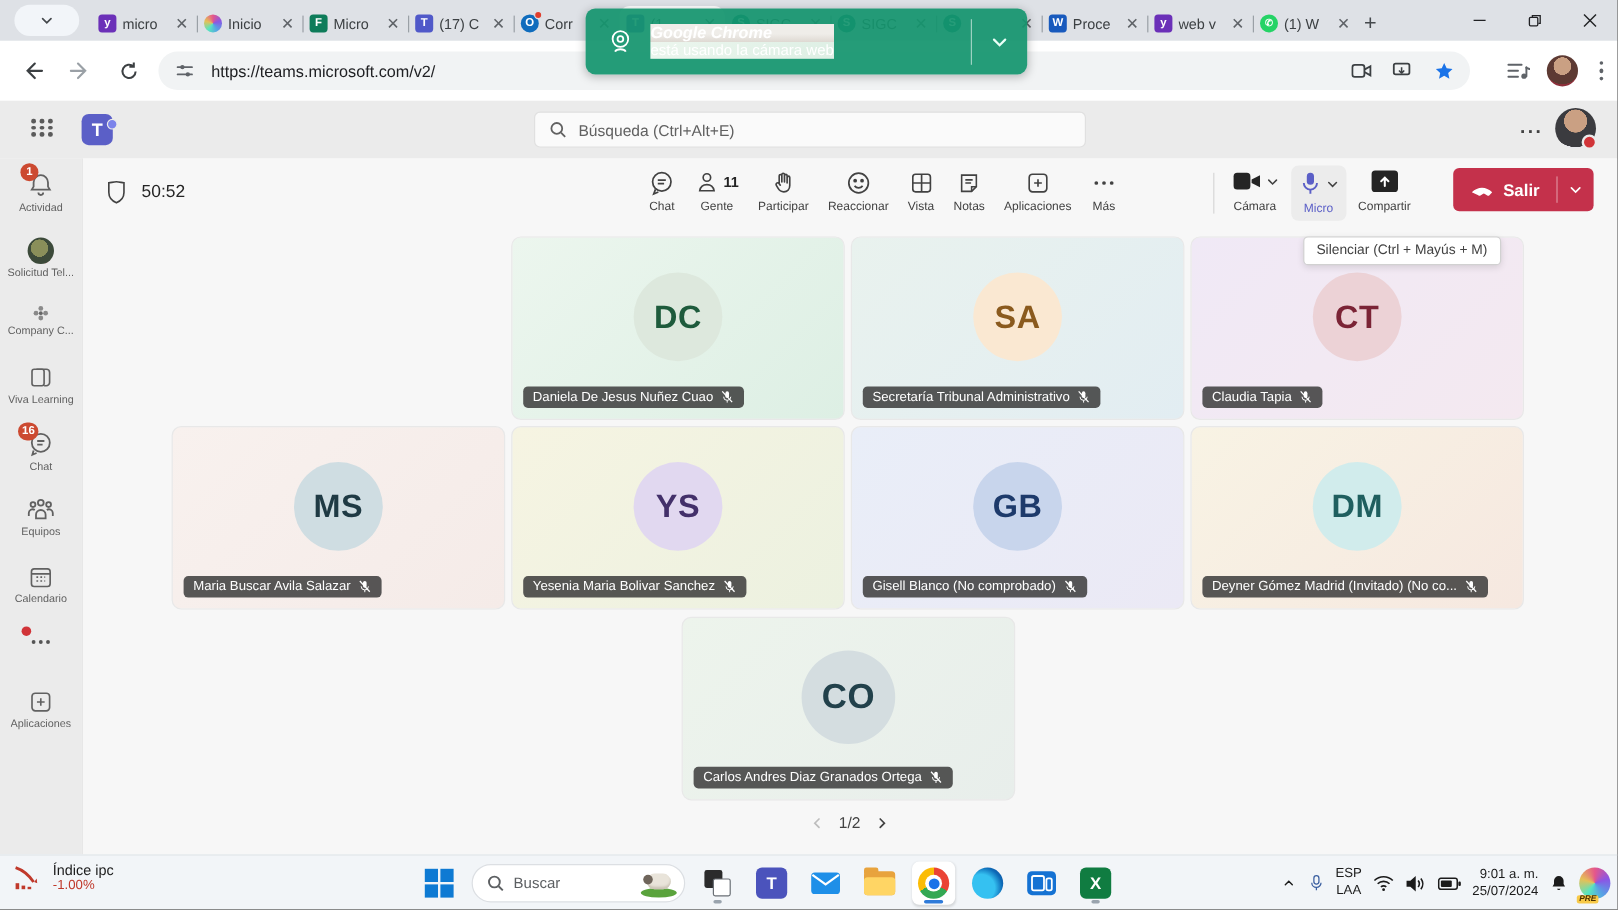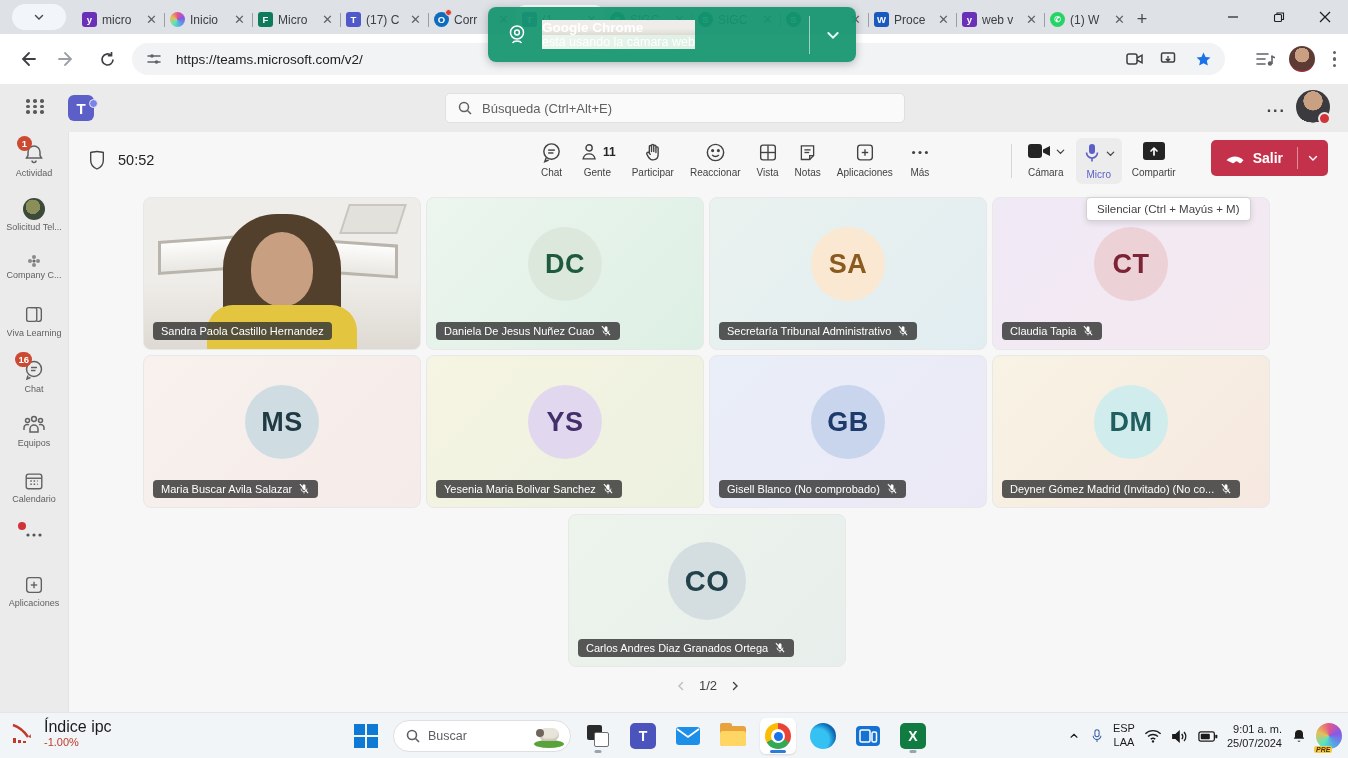--- a/index.html
+++ b/index.html
@@ -106,35 +106,35 @@
     color:#fff;font-size:11px;display:flex;align-items:center;gap:6px;padding:3px 8px;white-space:nowrap;overflow:hidden;}
   .t2{background:linear-gradient(135deg,#ecf6ee,#ddefe4);} .t2 .avc{background:#dde8dd;color:#1e5b3c;}
   .t3{background:linear-gradient(135deg,#e9f2ee,#e2edf2);} .t3 .avc{background:#fae8d2;color:#8a5a1e;}
   .t4{background:linear-gradient(135deg,#f0e9f6,#f4e9f0);} .t4 .avc{background:#ecd2d6;color:#7b2436;}
   .t5{background:linear-gradient(135deg,#f8f1ee,#f5ebe8);} .t5 .avc{background:#cfdde2;color:#1f3a44;}
   .t6{background:linear-gradient(135deg,#f6f4e2,#ecf1e0);} .t6 .avc{background:#e1d8f0;color:#43306a;}
   .t7{background:linear-gradient(135deg,#e9eef8,#ebe9f5);} .t7 .avc{background:#c8d5ec;color:#1d3a6b;}
   .t8{background:linear-gradient(135deg,#f8f3e4,#f6e8e0);} .t8 .avc{background:#d1ecec;color:#1f5f5f;}
   .t9{background:linear-gradient(135deg,#edf4ec,#e8eeeb);} .t9 .avc{background:#d4dde0;color:#22414b;width:78px;height:78px;font-size:29px;}
   
-  .t1{background:linear-gradient(#efede9 0 55%,#ded9d2);}
+  .t1{background:linear-gradient(#efede9 0 55%,#ded9d2);font-style:italic;}
   .vwin{position:absolute;background:linear-gradient(#fdfdfc,#e9e7e2);border:3px solid #b9b5ad;}
   .vvent{position:absolute;right:18px;top:6px;width:58px;height:30px;background:#e3e1dc;border:2px solid #c9c6bf;transform:skewX(-18deg);}
   .vhair{position:absolute;left:50%;top:16px;transform:translateX(-50%);width:118px;height:150px;border-radius:54px 54px 30px 30px;background:#53402c;}
   .vface{position:absolute;left:50%;top:34px;transform:translateX(-50%);width:62px;height:74px;border-radius:50% 50% 46% 46%;background:#c99f82;}
   .vshirt{position:absolute;left:50%;bottom:-8px;transform:translateX(-50%);width:150px;height:52px;border-radius:26px 26px 0 0;background:#e3c53f;}
 
   
   .pager{position:absolute;left:68px;top:678px;width:1280px;display:flex;align-items:center;justify-content:center;gap:12px;
     color:#424242;font-size:13px;}
 
   
   .taskbar{position:absolute;left:0;top:712px;width:1348px;height:46px;background:#f2f5f8;border-top:1px solid #e2e6ea;}
   .widget{position:absolute;left:10px;top:5px;display:flex;align-items:center;gap:8px;}
-  .widget .wt{font-size:16px;color:#1b1b1b;}
+  .widget .wt{font-size:12px;color:#1b1b1b;}
   .widget .wv{font-size:11px;color:#c0392b;}
   .tbgroup{position:absolute;left:348px;top:5px;display:flex;align-items:center;gap:9px;height:36px;}
   .tbicon{width:36px;height:36px;border-radius:6px;display:flex;align-items:center;justify-content:center;position:relative;}
   .tbicon.hl{background:#fff;box-shadow:0 1px 2px rgba(0,0,0,.12);}
   .runbar{position:absolute;bottom:1px;left:50%;transform:translateX(-50%);height:3px;border-radius:2px;background:#9aa4ae;width:7px;}
   .runbar.act{background:#2f7bd9;width:16px;}
   .tsearch{width:178px;height:32px;border-radius:16px;background:#fff;border:1px solid #dcdfe3;display:flex;align-items:center;
     gap:8px;padding:0 6px 0 12px;color:#5c5f62;font-size:12.5px;}
   .sheep{margin-left:auto;position:relative;width:30px;height:26px;}
   .sheep .grass{position:absolute;bottom:1px;left:0;width:30px;height:8px;border-radius:50%;background:#5aa33c;}
@@ -628,33 +628,20 @@
           <svg width="12" height="12" style="color:#fff">
               <use href="#i-chevdown"></use>
             </svg>
           </span>
       </div>
     </div>
   </div>
 
   <div class="tooltip">Silenciar (Ctrl + Mayús + M)</div>
 
-  <div class="tile t1" style="left:143px;top:197px">
-    <div>
-      <div class="vwin" style="left:14px;top:40px;width:84px;height:34px;transform:skewY(-4deg)"></div>
-      <div class="vwin" style="right:22px;top:44px;width:74px;height:34px;transform:skewY(4deg)"></div>
-      <div class="vvent"></div>
-      <div class="vhair"></div>
-        <div class="vface"></div>
-        <div class="vshirt"></div>
-    </div>
-    <div class="ntag">
-        <span>Sandra Paola Castillo Hernandez</span>
-      </div>
-  </div>
   <div class="tile t2" style="left:426px;top:197px">
     <div class="avc">
         <span>DC</span>
       </div>
     <div class="ntag">
         <span>Daniela De Jesus Nuñez Cuao</span>
       <svg width="12" height="12" style="color:#fff">
           <use href="#i-micoff"></use>
         </svg>
       </div>

